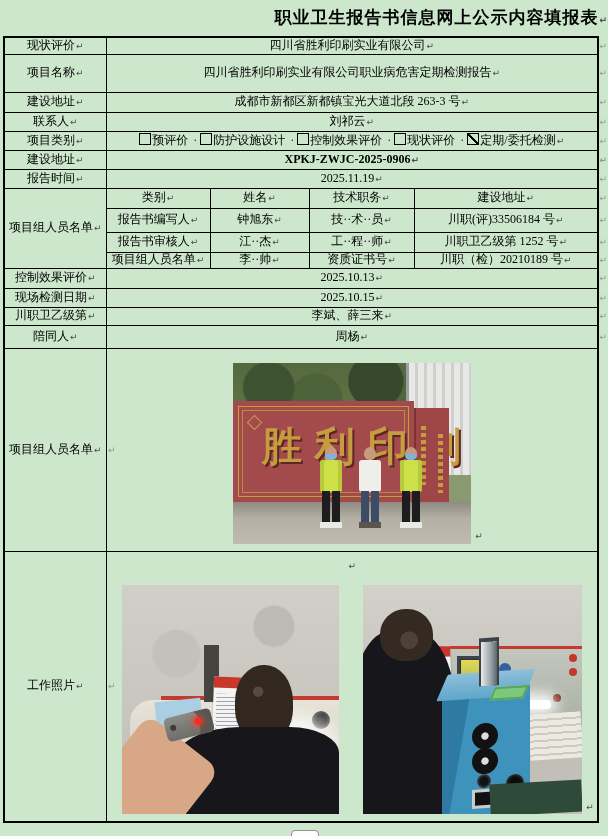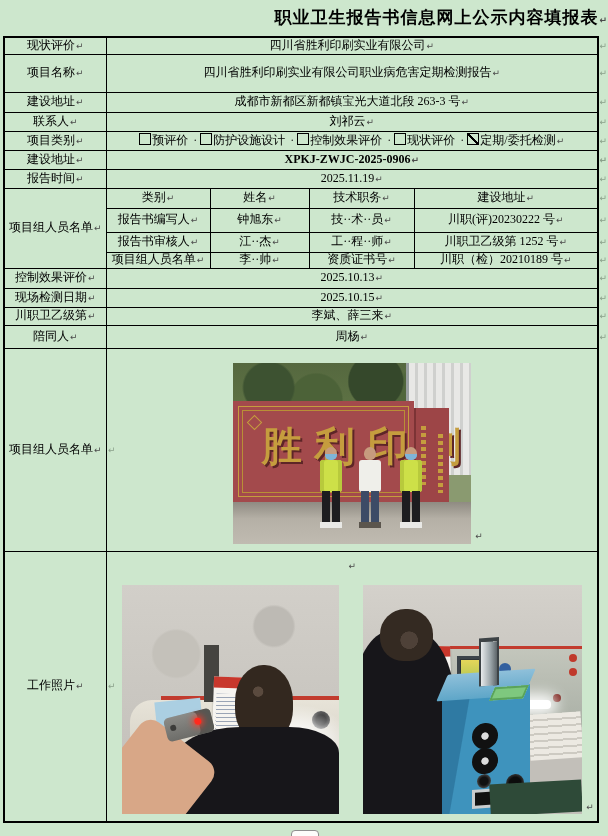--- a/index.html
+++ b/index.html
@@ -216,21 +216,21 @@
       <td class="lbl" rowspan="4"><span>项目组人员名单</span><span class="pm">↵</span></td>
       <td><span>类别</span><span class="pm">↵</span></td>
       <td><span>姓名</span><span class="pm">↵</span></td>
       <td><span>技术职务</span><span class="pm">↵</span></td>
       <td><span>建设地址</span><span class="pm">↵</span><span class="rm">↵</span></td>
     </tr>
     <tr style="height:24px">
       <td><span>报告书编写人</span><span class="pm">↵</span></td>
       <td><span>钟旭东</span><span class="pm">↵</span></td>
       <td><span>技··术··员</span><span class="pm">↵</span></td>
-      <td><span>川职(评)20230222 号</span><span class="pm">↵</span><span class="rm">↵</span></td>
+      <td><span>川职(评)33506184 号</span><span class="pm">↵</span><span class="rm">↵</span></td>
     </tr>
     <tr style="height:20px">
       <td><span>报告书审核人</span><span class="pm">↵</span></td>
       <td><span>江··杰</span><span class="pm">↵</span></td>
       <td><span>工··程··师</span><span class="pm">↵</span></td>
       <td><span>川职卫乙级第 1252 号</span><span class="pm">↵</span><span class="rm">↵</span></td>
     </tr>
     <tr style="height:16px">
       <td><span>项目组人员名单</span><span class="pm">↵</span></td>
       <td><span>李··帅</span><span class="pm">↵</span></td>

